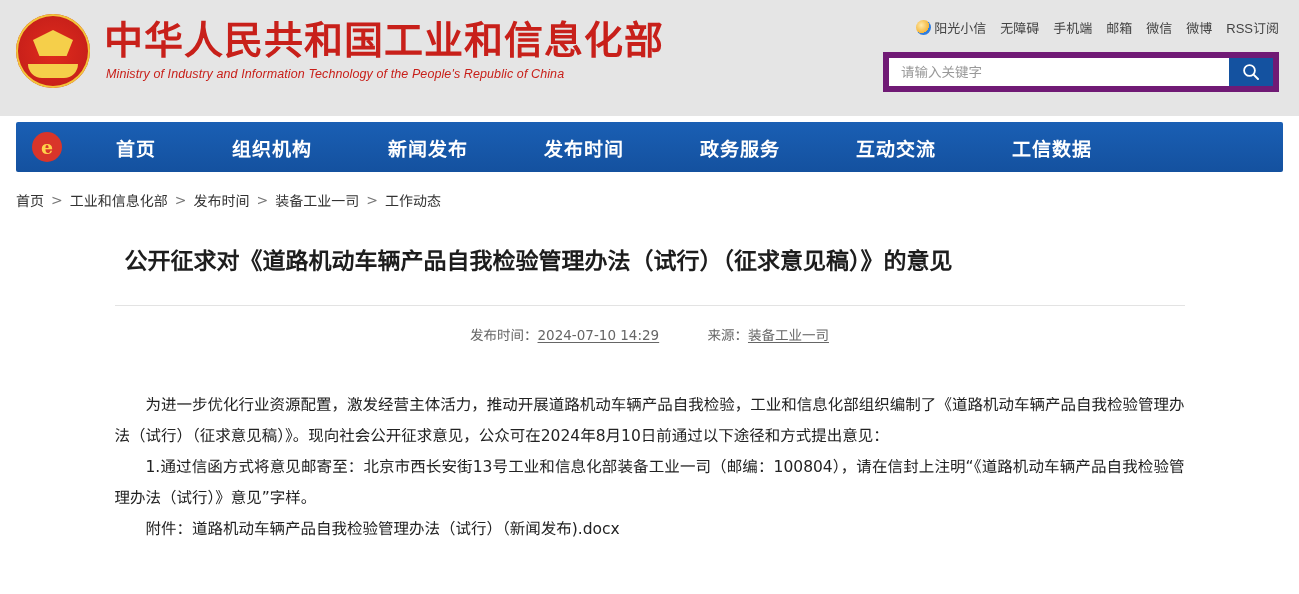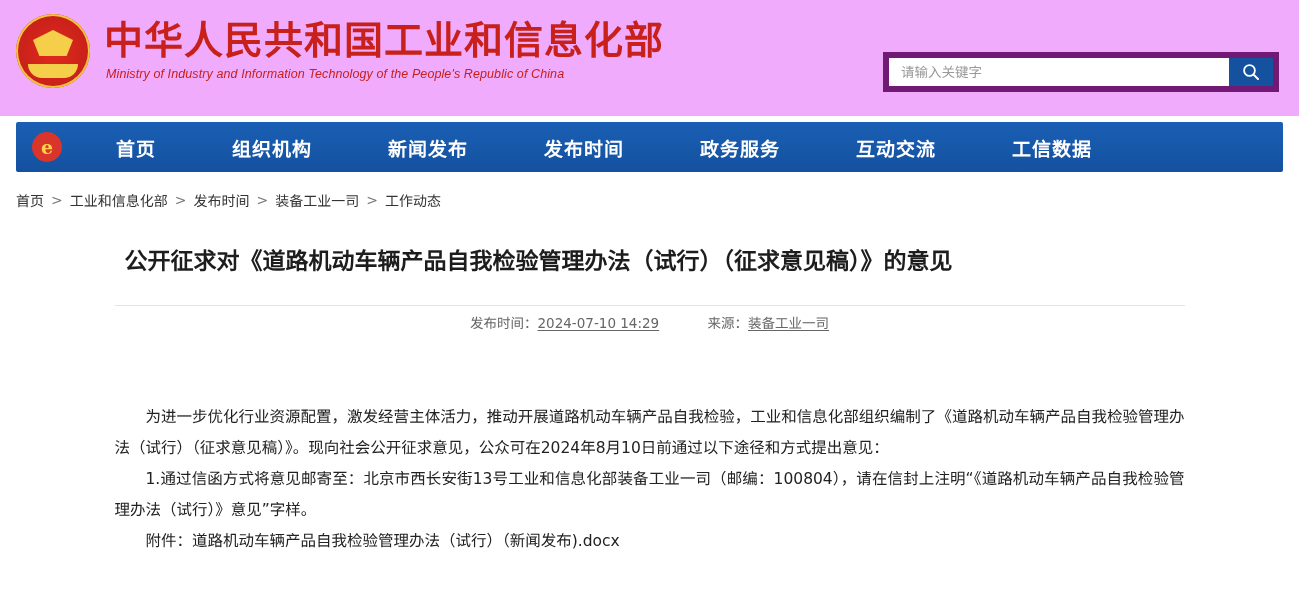--- a/index.html
+++ b/index.html
@@ -12,21 +12,21 @@
     background: #ffffff;
     font-family: "Liberation Sans", sans-serif;
     color: #333;
     overflow: hidden;
   }
 
   
   .header {
     position: relative;
     height: 116px;
-    background: #f0abfc;
+    background: #e5e5e5;
   }
   .logo-block {
     position: absolute;
     left: 16px;
     top: 14px;
     display: flex;
     align-items: center;
   }
   .emblem {
     width: 74px;
@@ -202,30 +202,30 @@
     font-size: 23px;
     font-weight: bold;
     color: #1d1d1d;
     text-align: left;
     line-height: 1.5;
     padding: 0 10px 26px 10px;
     border-bottom: 1px solid #e3e3e3;
   }
   .art-meta {
     text-align: center;
-    margin-top: 6px;
+    margin-top: 18px;
     font-family: "DejaVu Sans", sans-serif;
     font-size: 13.5px;
     color: #666;
   }
   .art-meta .meta-item { display: inline-block; margin: 0 22px; }
   .art-meta .underline { text-decoration: underline; text-underline-offset: 2px; }
 
   .art-body {
-    margin-top: 70px;
+    margin-top: 46px;
     font-family: "DejaVu Sans", sans-serif;
     font-size: 15.5px;
     line-height: 2.0;
     color: #222;
     text-align: justify;
   }
   .art-body p { margin: 0; text-indent: 2em; }
   .art-body p.attach { text-indent: 2em; }
 </style>
 </head>
@@ -234,20 +234,31 @@
 <div class="header">
 
   <div class="logo-block">
     <div class="emblem"></div>
     <div>
       <div class="title-cn">中华人民共和国工业和信息化部</div>
       <div class="title-en">Ministry of Industry and Information Technology of the People's Republic of China</div>
     </div>
   </div>
 
+  <div class="toplinks">
+    <span>
+      <span class="sun-icon"></span><a>阳光小信</a>
+    </span>
+    <a>无障碍</a>
+    <a>手机端</a>
+    <a>邮箱</a>
+    <a>微信</a>
+    <a>微博</a>
+    <a>RSS订阅</a>
+  </div>
 
   <div class="search-row">
     <input class="search-input" type="text" placeholder="请输入关键字" style="">
     <button class="search-btn">
       <svg width="20" height="20" viewBox="0 0 20 20">
         <circle cx="8.5" cy="8.5" r="5.4" fill="none" stroke="#ffffff" stroke-width="1.8"></circle>
         <line x1="12.6" y1="12.6" x2="17" y2="17" stroke="#ffffff" stroke-width="2" stroke-linecap="round"></line>
       </svg>
     </button>
   </div>

